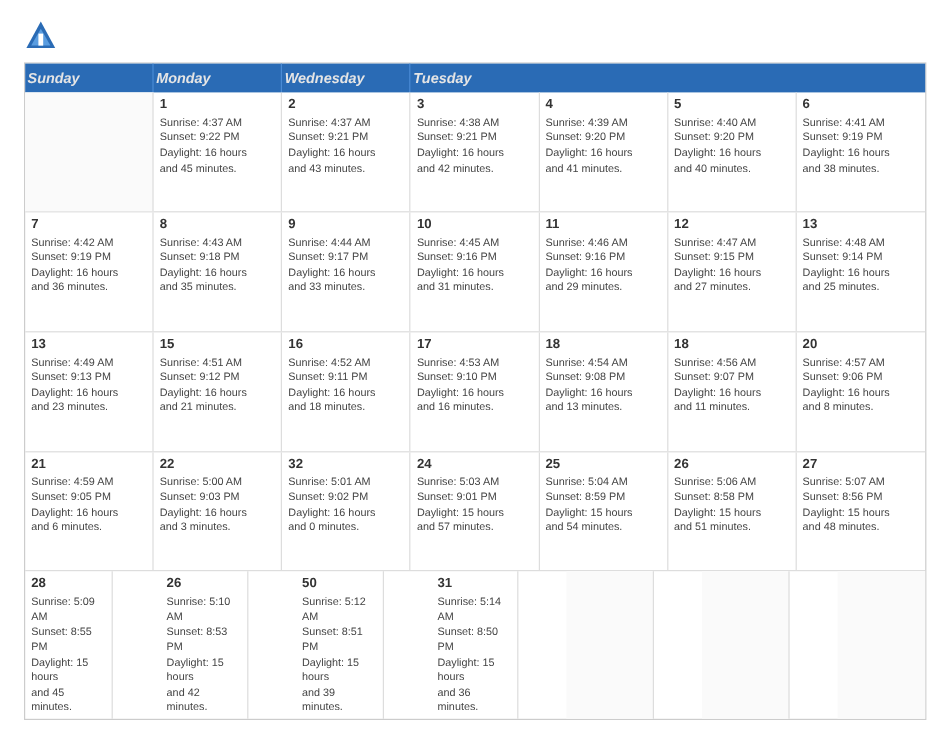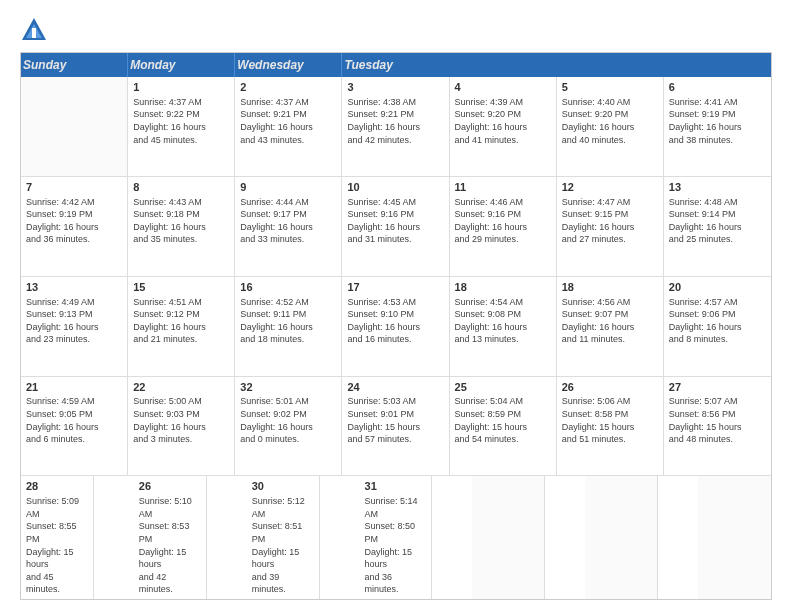--- a/index.html
+++ b/index.html
@@ -267,21 +267,21 @@
         <div class="cal-row">
           <div class="cal-cell">
             <span class="day-num">28</span>
             <div class="cell-text">Sunrise: 5:09 AM<br>Sunset: 8:55 PM<br>Daylight: 15 hours<br>and 45 minutes.</div>
           </div>
           <div class="cal-cell">
             <span class="day-num">26</span>
             <div class="cell-text">Sunrise: 5:10 AM<br>Sunset: 8:53 PM<br>Daylight: 15 hours<br>and 42 minutes.</div>
           </div>
           <div class="cal-cell">
-            <span class="day-num">30</span>
+            <span class="day-num">50</span>
             <div class="cell-text">Sunrise: 5:12 AM<br>Sunset: 8:51 PM<br>Daylight: 15 hours<br>and 39 minutes.</div>
           </div>
           <div class="cal-cell">
             <span class="day-num">31</span>
             <div class="cell-text">Sunrise: 5:14 AM<br>Sunset: 8:50 PM<br>Daylight: 15 hours<br>and 36 minutes.</div>
           </div>
           <div class="cal-cell empty"></div>
           <div class="cal-cell empty"></div>
           <div class="cal-cell empty"></div>
         </div>

